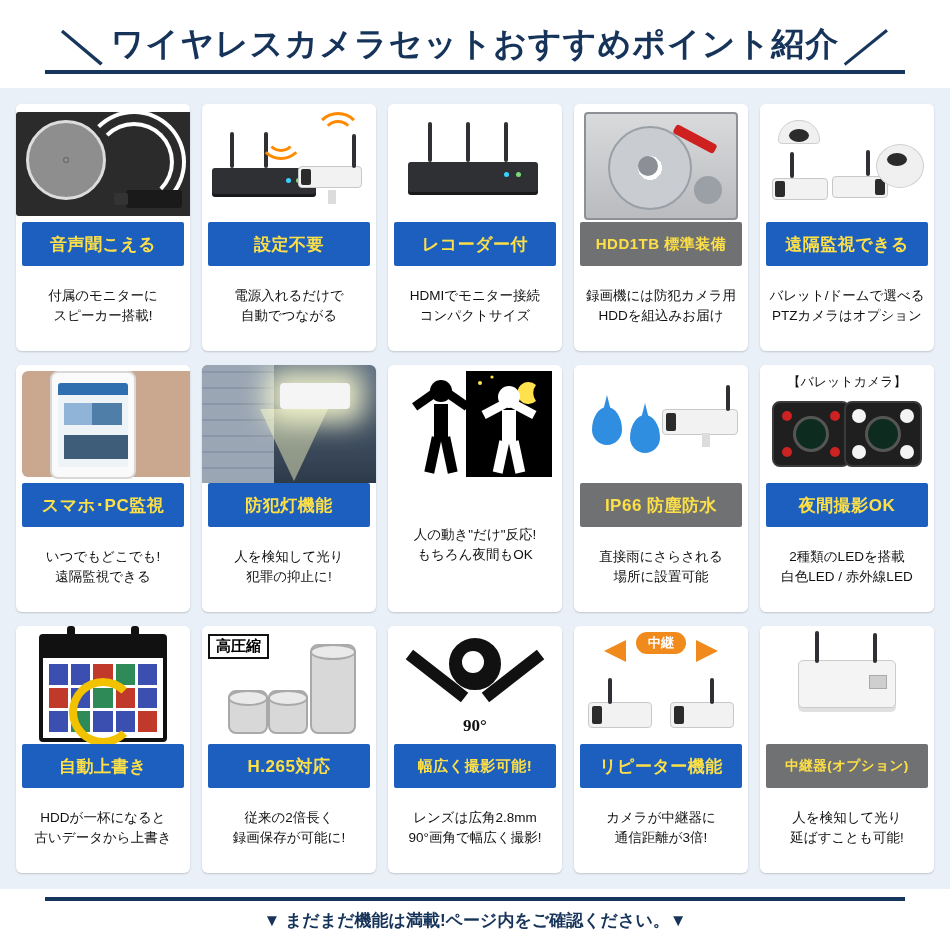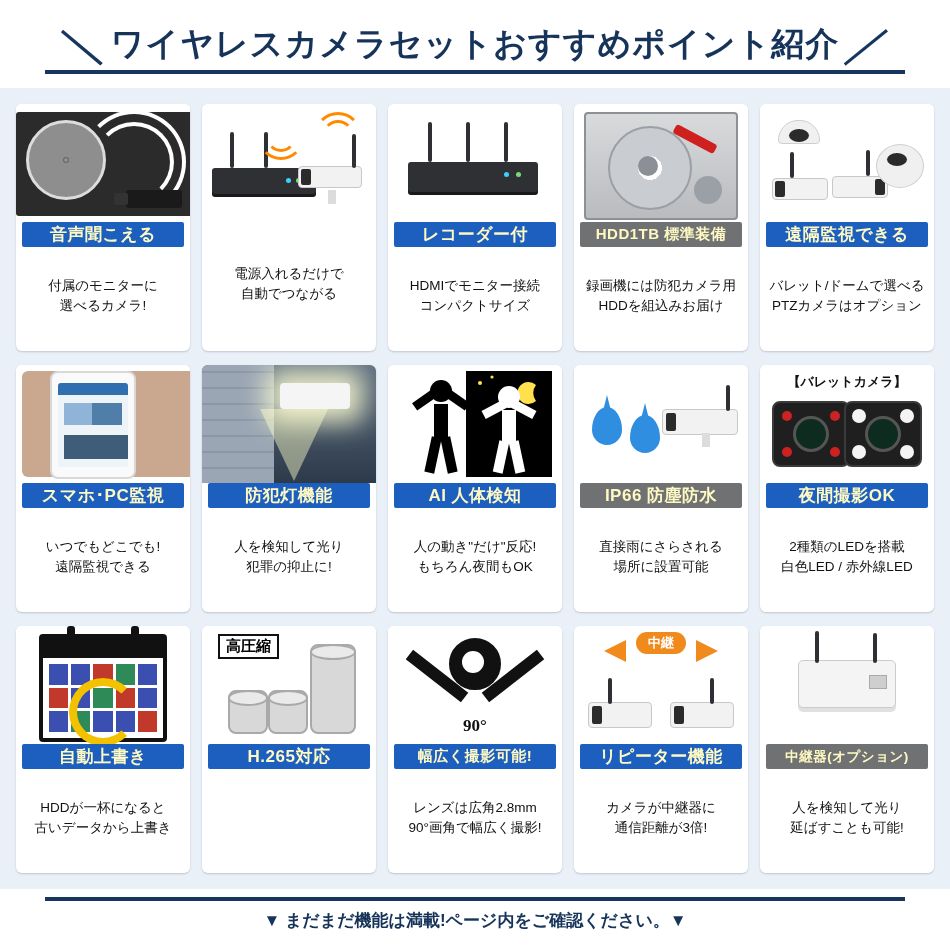--- a/index.html
+++ b/index.html
@@ -51,41 +51,41 @@
   }
   .card-img{
     height:118px;
     background:#ffffff;
     position:relative;
     overflow:hidden;
     display:flex;align-items:center;justify-content:center;
   }
   .card-title{
     margin:0 6px;
-    height:25px;
+    height:44px;
     display:flex;align-items:center;justify-content:center;
-    color:#fef9c3;font-weight:bold;font-size:17px;letter-spacing:.5px;
+    color:#fde047;font-weight:bold;font-size:17px;letter-spacing:.5px;
     background:#1c5fbf;
     border-radius:2px;
   }
   .card-title.grayband{background:#6f7173;}
   .card-title.small{font-size:15px;}
   .card-title.xsmall{font-size:13.5px;}
   .card-body{
     flex:1;
     display:flex;flex-direction:column;align-items:center;justify-content:center;
     padding:2px 6px 8px 6px;
     text-align:center;
     color:#111111;
     font-size:13.5px;
     line-height:1.45;
   }
   .card-body span{display:block;white-space:nowrap;}
   .plain-cap{
-    font-size:13px;font-weight:bold;color:#111;
+    font-size:13px;font-weight:normal;color:#111;
     padding-top:2px;
   }
 
   
   .footer{
     position:absolute;left:0;right:0;bottom:0;height:62px;
     background:#ffffff;
   }
   .footer-rule{
     position:absolute;left:45px;right:45px;top:8px;height:4px;background:#17365d;
@@ -161,21 +161,21 @@
   .cal .ring{position:absolute;top:-12px;width:8px;height:16px;background:#111;border-radius:3px;}
   .cal .cells{position:absolute;left:6px;top:26px;right:6px;bottom:6px;display:grid;grid-template-columns:repeat(5,1fr);grid-template-rows:repeat(3,1fr);gap:3px;}
   .cal .cells div{background:#3a4fb0;}
   .cal .cells div:nth-child(3n){background:#c0392b;}
   .cal .cells div:nth-child(4n){background:#2e8b57;}
   .arrows{position:absolute;left:50%;top:52px;transform:translateX(-50%);width:52px;height:52px;border:8px solid #f2c200;border-radius:50%;border-right-color:transparent;}
 
   
   .cyl{position:absolute;background:#d8d8d8;border:2px solid #a9a9a9;border-radius:8px;}
   .cyl:before{content:"";position:absolute;left:-2px;right:-2px;top:-2px;height:12px;background:#eaeaea;border:2px solid #a9a9a9;border-radius:50%;}
-  .tagbox{position:absolute;left:16px;top:8px;background:#fff;border:2px solid #111;padding:1px 6px;font-weight:bold;font-size:15px;}
+  .tagbox{position:absolute;left:6px;top:8px;background:#fff;border:2px solid #111;padding:1px 6px;font-weight:bold;font-size:15px;}
 
   
   .wide-bg{position:absolute;inset:0;background:#fff;}
   .lenscircle{position:absolute;left:50%;top:12px;transform:translateX(-50%);width:44px;height:44px;border-radius:50%;background:#111;border:4px solid #111;}
   .lenscircle:after{content:"";position:absolute;left:9px;top:9px;width:22px;height:22px;border-radius:50%;background:#fff;}
   .vleft{position:absolute;left:14px;top:44px;width:70px;height:12px;background:#111;transform:rotate(38deg);}
   .vright{position:absolute;right:14px;top:44px;width:70px;height:12px;background:#111;transform:rotate(-38deg);}
   .deg{position:absolute;left:50%;bottom:8px;transform:translateX(-50%);font-weight:bold;font-size:17px;color:#111;font-family:Liberation Serif, serif;}
 
   
@@ -211,21 +211,21 @@
         <div class="c1-bg"></div>
         <div class="c1-panel"></div>
         <div class="c1-spk"></div>
         <div class="c1-arc"></div>
         <div class="c1-arc2"></div>
         <div class="c1-cam"></div>
       </div>
       <div class="card-title">音声聞こえる</div>
       <div class="card-body">
         <span>付属のモニターに</span>
-        <span>選べるカメラ!</span>
+        <span>スピーカー搭載!</span>
       </div>
     </div>
 
     <div class="card">
       <div class="card-img">
         <div class="nvr" style="left:10px;bottom:28px;">
           <span class="led" style="left:74px;"></span>
             <span class="led" style="left:84px;background:#7bd97b;"></span>
         </div>
         <div class="ant" style="left:28px;bottom:54px;height:36px;"></div>
@@ -233,20 +233,21 @@
         <div class="cam-body" style="right:14px;bottom:34px;">
           <div class="cam-lens" style="left:2px;top:2px;"></div>
         </div>
         <div class="cam-mount" style="right:40px;bottom:18px;"></div>
         <div class="ant" style="right:20px;bottom:54px;height:34px;"></div>
         <div class="wifi-arc" style="right:22px;top:16px;width:26px;height:26px;"></div>
         <div class="wifi-arc" style="right:14px;top:8px;width:42px;height:42px;"></div>
         <div class="wifi-arc" style="left:64px;top:18px;width:24px;height:24px;transform:rotate(180deg);"></div>
         <div class="wifi-arc" style="left:56px;top:10px;width:40px;height:40px;transform:rotate(180deg);"></div>
       </div>
+      <div class="card-title">設定不要</div>
       <div class="card-body">
         <span>電源入れるだけで</span>
         <span>自動でつながる</span>
       </div>
     </div>
 
     <div class="card">
       <div class="card-img">
         <div class="nvr" style="left:20px;bottom:30px;width:130px;height:30px;">
           <span class="led" style="left:96px;"></span>
@@ -351,21 +352,20 @@
             <circle cx="26" cy="6" r="1.6" fill="#ffe14d"></circle>
             <circle cx="43" cy="26" r="11" fill="#fff"></circle>
             <rect x="36" y="39" width="14" height="34" fill="#fff"></rect>
             <rect x="16" y="34" width="24" height="9" fill="#fff" transform="rotate(-28 28 38)"></rect>
             <rect x="46" y="34" width="24" height="9" fill="#fff" transform="rotate(28 58 38)"></rect>
             <rect x="30" y="70" width="10" height="32" fill="#fff" transform="rotate(12 35 86)"></rect>
             <rect x="46" y="70" width="10" height="32" fill="#fff" transform="rotate(-12 51 86)"></rect>
           </svg>
         </div>
       </div>
-      <div class="card-title">AI 人体検知</div>
       <div class="card-body">
         <span>人の動き"だけ"反応!</span>
         <span>もちろん夜間もOK</span>
       </div>
     </div>
 
     <div class="card">
       <div class="card-img">
         <div class="rain"></div>
         <div class="drop" style="left:18px;top:42px;"></div>
@@ -444,20 +444,24 @@
     </div>
 
     <div class="card">
       <div class="card-img">
         <div class="tagbox">高圧縮</div>
         <div class="cyl" style="left:26px;bottom:10px;width:36px;height:40px;"></div>
         <div class="cyl" style="left:66px;bottom:10px;width:36px;height:40px;"></div>
         <div class="cyl" style="right:20px;bottom:10px;width:42px;height:86px;"></div>
       </div>
       <div class="card-title">H.265対応</div>
+      <div class="card-body">
+        <span>従来の2倍長く</span>
+        <span>録画保存が可能に!</span>
+      </div>
     </div>
 
     <div class="card">
       <div class="card-img">
         <div class="wide-bg"></div>
         <div class="lenscircle"></div>
         <div class="vleft"></div>
         <div class="vright"></div>
         <div class="deg">90°</div>
       </div>

